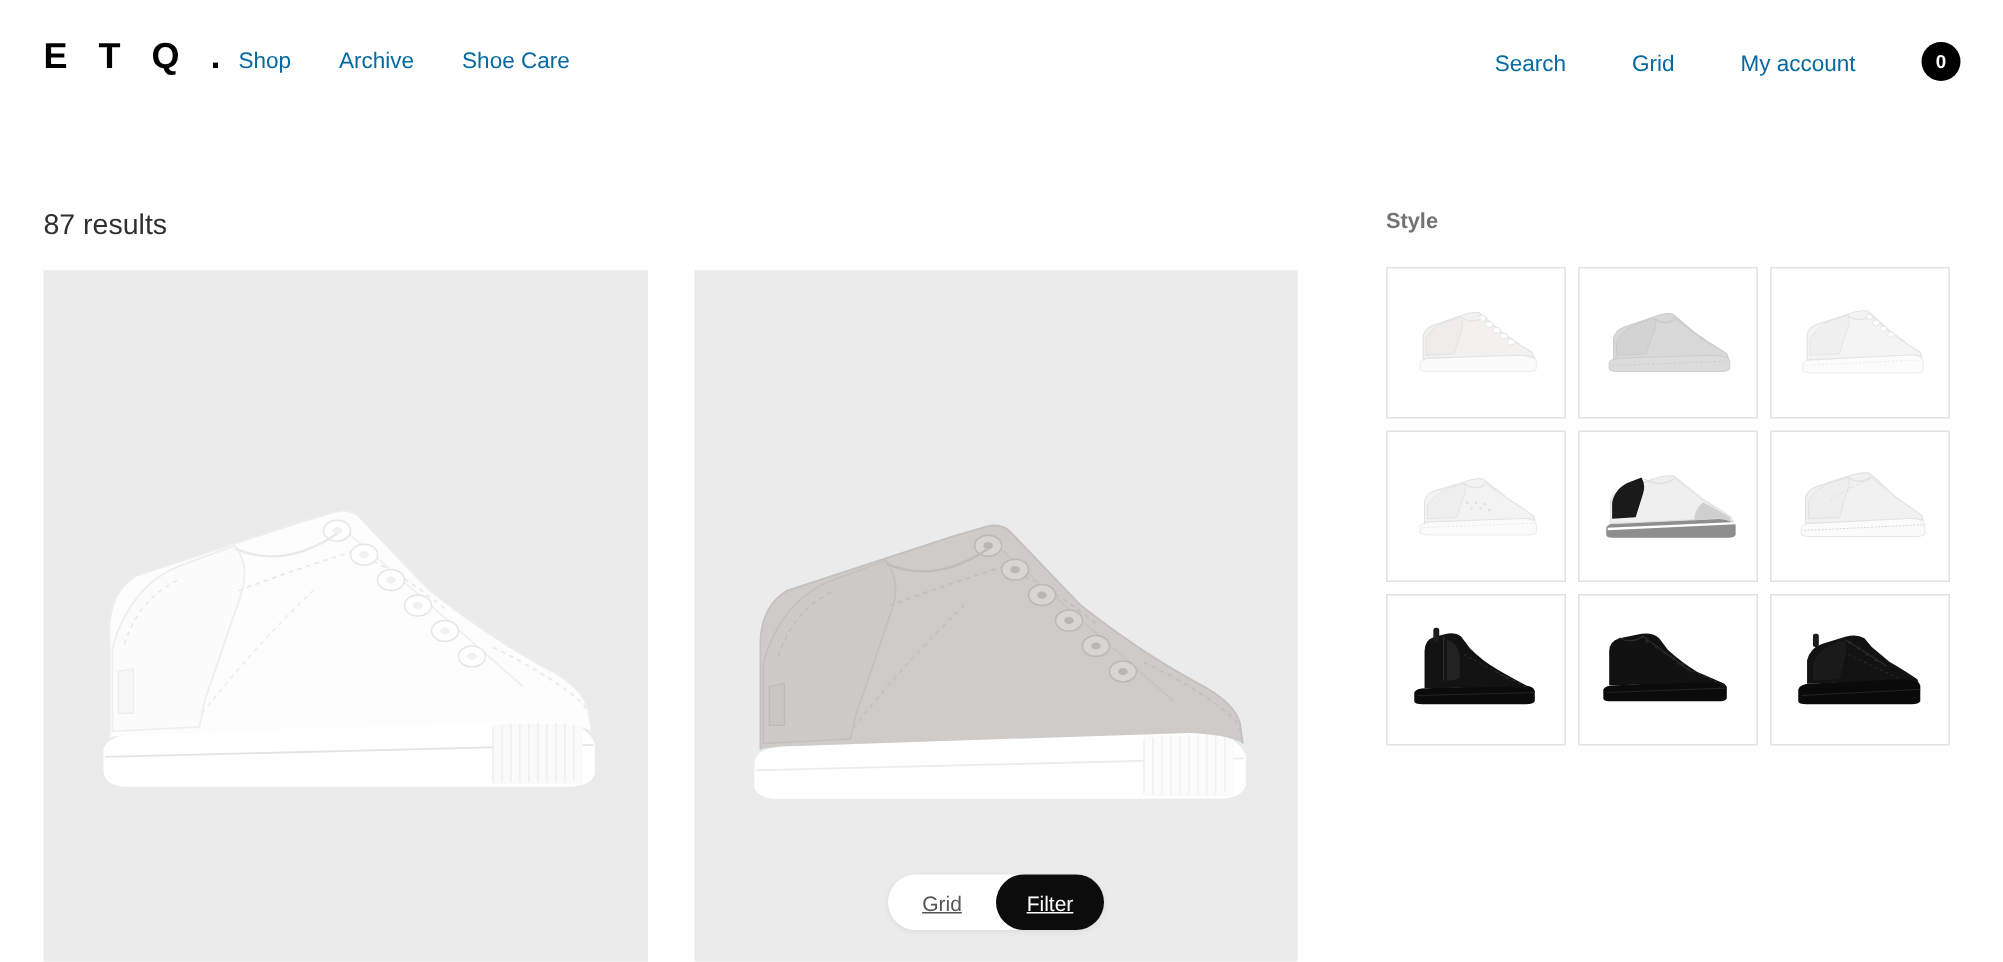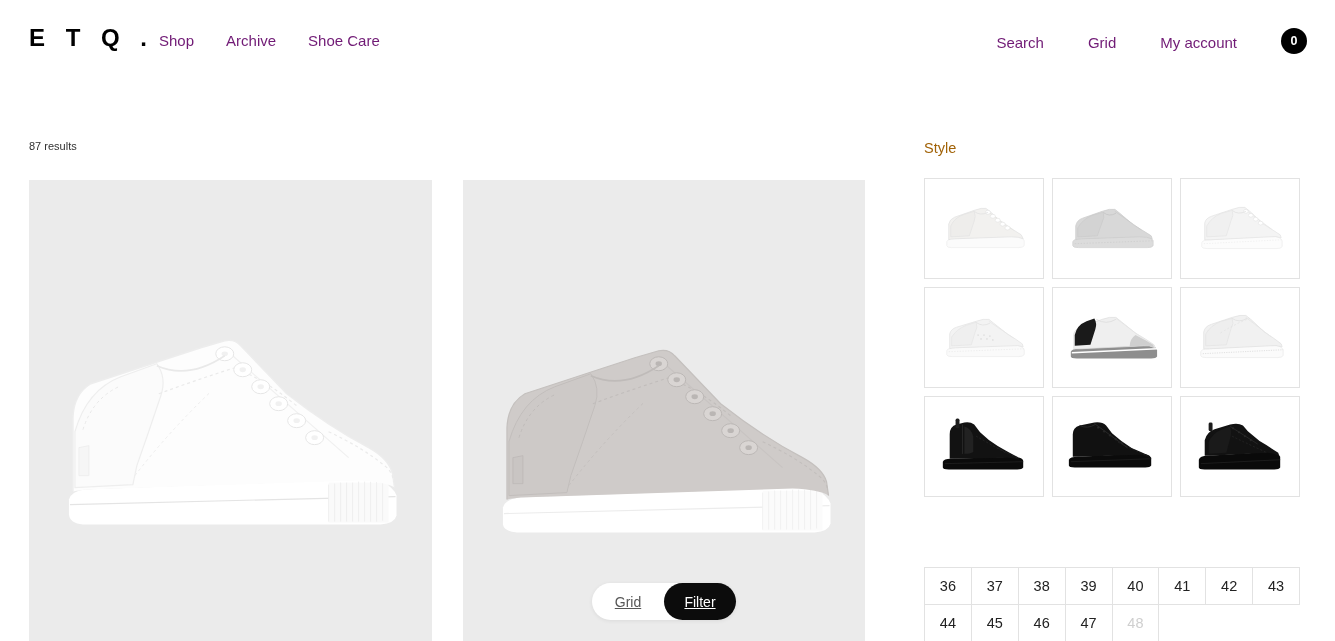--- a/index.html
+++ b/index.html
@@ -25,36 +25,36 @@
   }
   .nav-left {
     position: absolute; left: 159px; top: 32px;
     display: flex; gap: 32px;
   }
   .nav-right {
     position: absolute; right: 28px; top: 32px;
     display: flex; align-items: center; gap: 44px;
   }
   .nav-link {
-    font-size: 15px; color: #701a75;
+    font-size: 15px; color: #0369a1;
     text-decoration: none; line-height: 18px;
     white-space: nowrap; cursor: pointer;
   }
   .cart-badge {
     width: 26px; height: 26px; border-radius: 50%;
     background: #000; color: #fff;
     font-size: 12.5px; font-weight: 600;
     display: flex; align-items: center; justify-content: center;
     margin-top: -4px; cursor: pointer;
   }
 
   
   .results-count {
     position: absolute; left: 29px; top: 140px;
-    font-size: 11px; color: #303030;
+    font-size: 19px; color: #303030;
   }
 
   
   .product-grid {
     position: absolute; left: 29px; top: 180px;
     width: 836px; height: 461px;
     display: flex; gap: 31px;
   }
   .product-card {
     width: 403px; height: 461px;
@@ -84,21 +84,21 @@
 
   
   .filter-panel {
     position: absolute; left: 924px; top: 0;
     width: 376px; height: 641px;
   }
   .panel-head {
     display: flex; align-items: baseline; justify-content: space-between;
   }
   .panel-title {
-    font-size: 14.5px; font-weight: 400; color: #a16207;
+    font-size: 14.5px; font-weight: 700; color: #737373;
   }
   .size-guide {
     font-size: 14.5px; color: #222; text-decoration: underline;
     cursor: pointer;
   }
   .style-head { position: absolute; top: 140px; left: 0; }
   .style-grid {
     position: absolute; top: 178px; left: 0;
     width: 376px;
     display: grid;
@@ -389,32 +389,14 @@
           <circle cx="65" cy="40" r="1.1"></circle>
             <circle cx="71" cy="44" r="1.1"></circle>
         </g>
         <path d="M52 40 Q68 48 86 56" fill="none" stroke="#2a2a2a" stroke-width="0.7" stroke-dasharray="2 2"></path>
       </svg>
     </div>
 
   </div>
 
 
-  <div class="size-grid">
-    <div class="size-cell">36</div>
-    <div class="size-cell">37</div>
-    <div class="size-cell">38</div>
-    <div class="size-cell">39</div>
-    <div class="size-cell">40</div>
-    <div class="size-cell">41</div>
-    <div class="size-cell">42</div>
-    <div class="size-cell">43</div>
-    <div class="size-cell">44</div>
-    <div class="size-cell">45</div>
-    <div class="size-cell">46</div>
-    <div class="size-cell">47</div>
-    <div class="size-cell disabled">48</div>
-    <div class="size-cell empty"></div>
-    <div class="size-cell empty"></div>
-    <div class="size-cell empty"></div>
-  </div>
 
 </aside>
 
 </body></html>

